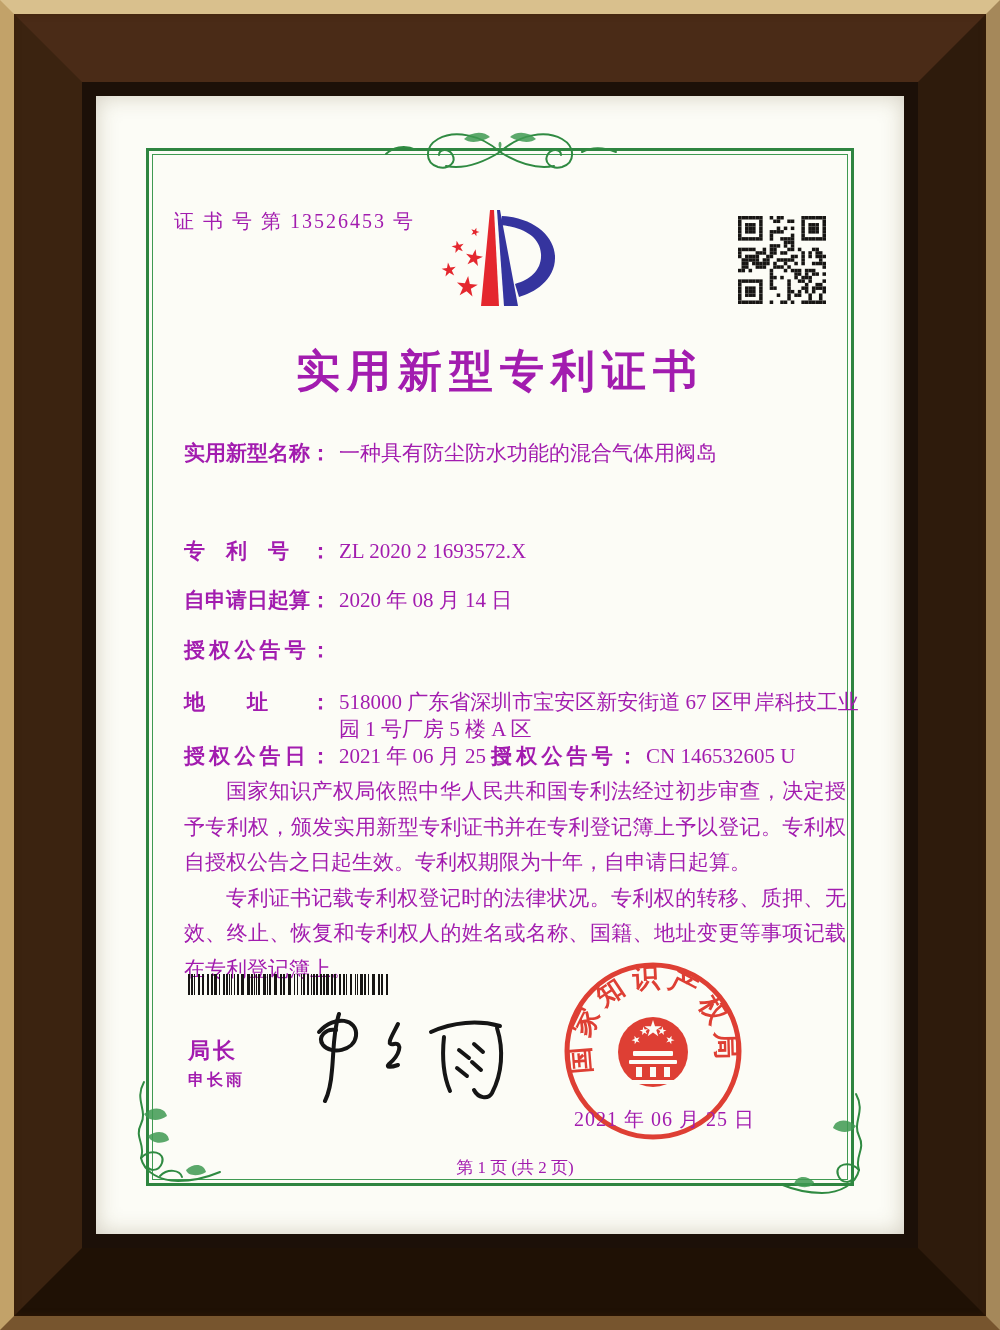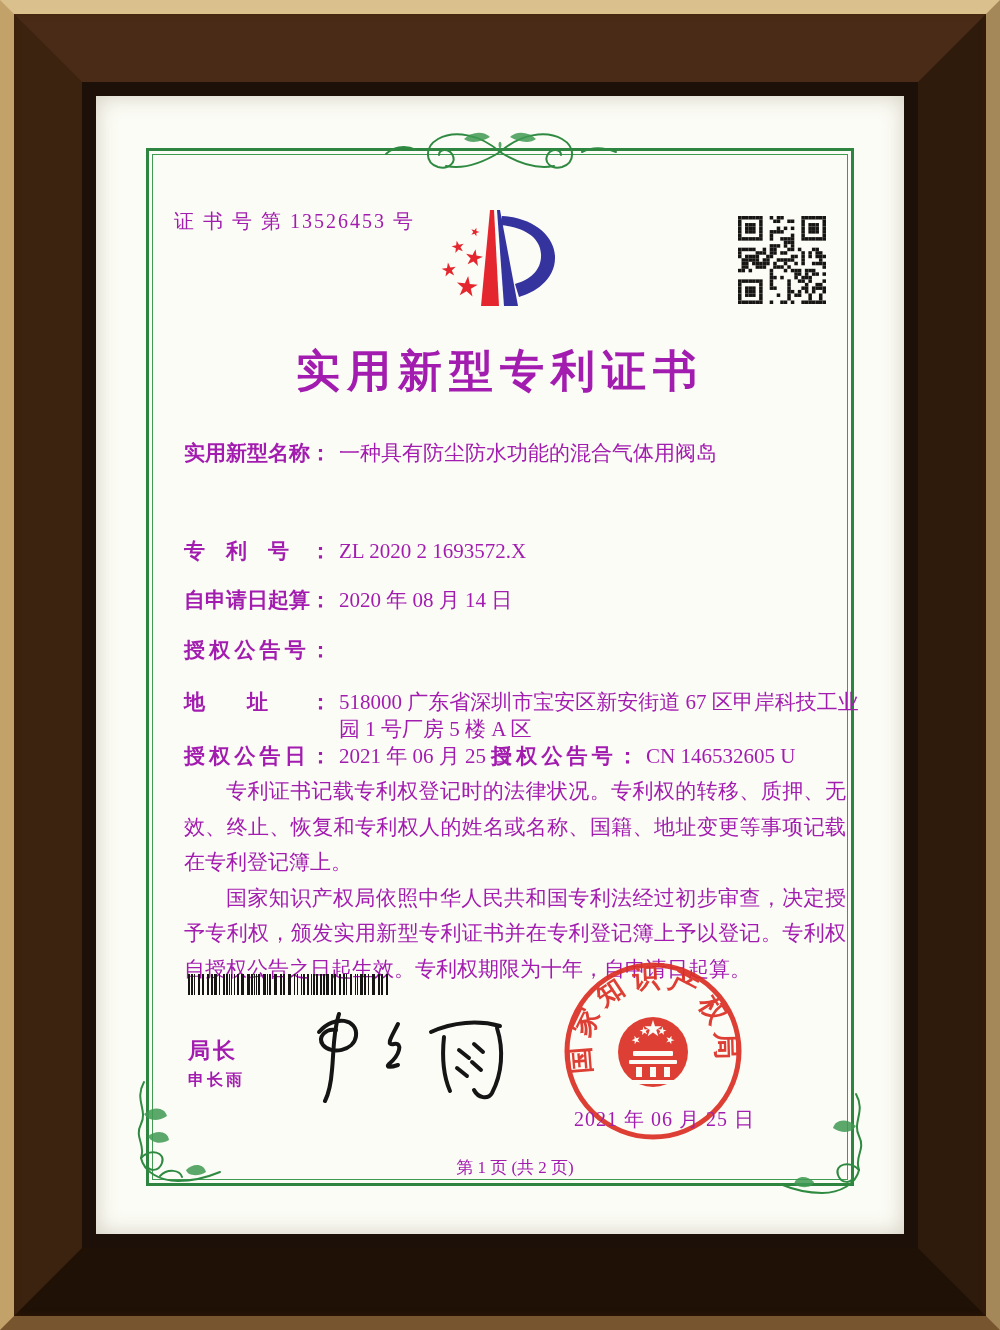--- a/index.html
+++ b/index.html
@@ -425,22 +425,22 @@
     <div class="row r7">
       <span class="lbl">授权公告日：</span>
       <span class="val">2021 年 06 月 25 日</span>
     </div>
     <div class="grant-no">
       <span class="lbl">授权公告号：</span>
       <span class="val">CN 146532605 U</span>
     </div>
 
     <div class="paras">
+      <p>国家知识产权局依照中华人民共和国专利法经过初步审查，决定授予专利权，颁发实用新型专利证书并在专利登记簿上予以登记。专利权自授权公告之日起生效。专利权期限为十年，自申请日起算。</p>
       <p>专利证书记载专利权登记时的法律状况。专利权的转移、质押、无效、终止、恢复和专利权人的姓名或名称、国籍、地址变更等事项记载在专利登记簿上。</p>
-      <p>国家知识产权局依照中华人民共和国专利法经过初步审查，决定授予专利权，颁发实用新型专利证书并在专利登记簿上予以登记。专利权自授权公告之日起生效。专利权期限为十年，自申请日起算。</p>
     </div>
 
     <svg class="barcode" width="205" height="21" viewBox="0 0 205 21">
       <g fill="#171513">
           <rect x="0" y="0" width="2" height="21"></rect>
           <rect x="3" y="0" width="2" height="21"></rect>
           <rect x="6" y="0" width="1" height="21"></rect>
           <rect x="10" y="0" width="2" height="21"></rect>
           <rect x="14" y="0" width="2" height="21"></rect>
           <rect x="19" y="0" width="2" height="21"></rect>

